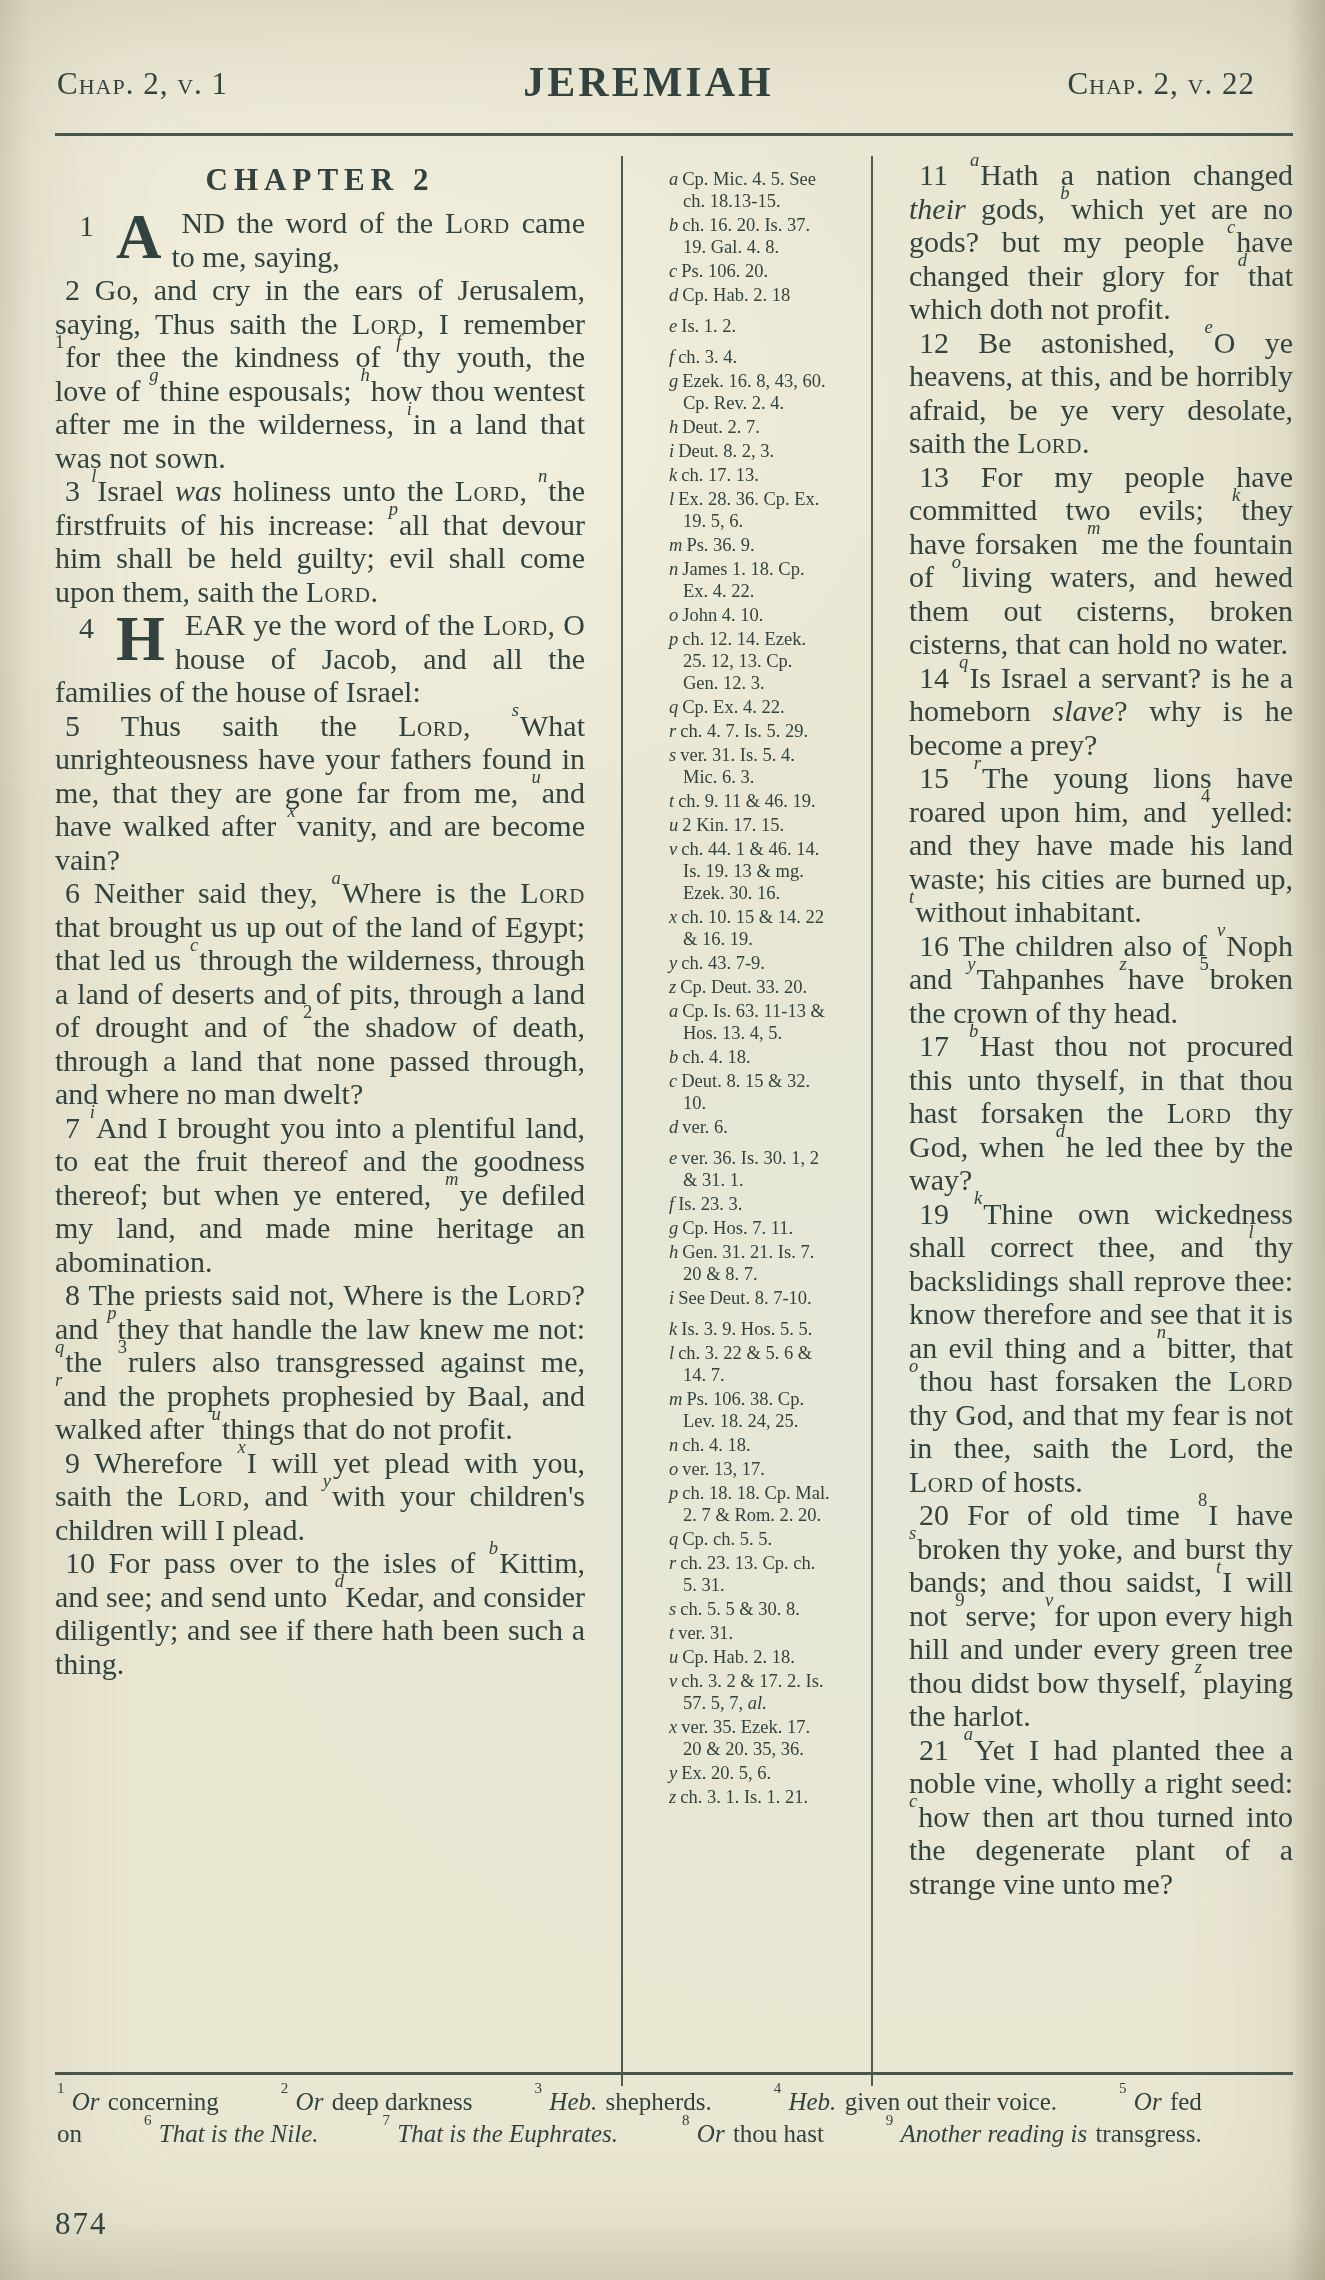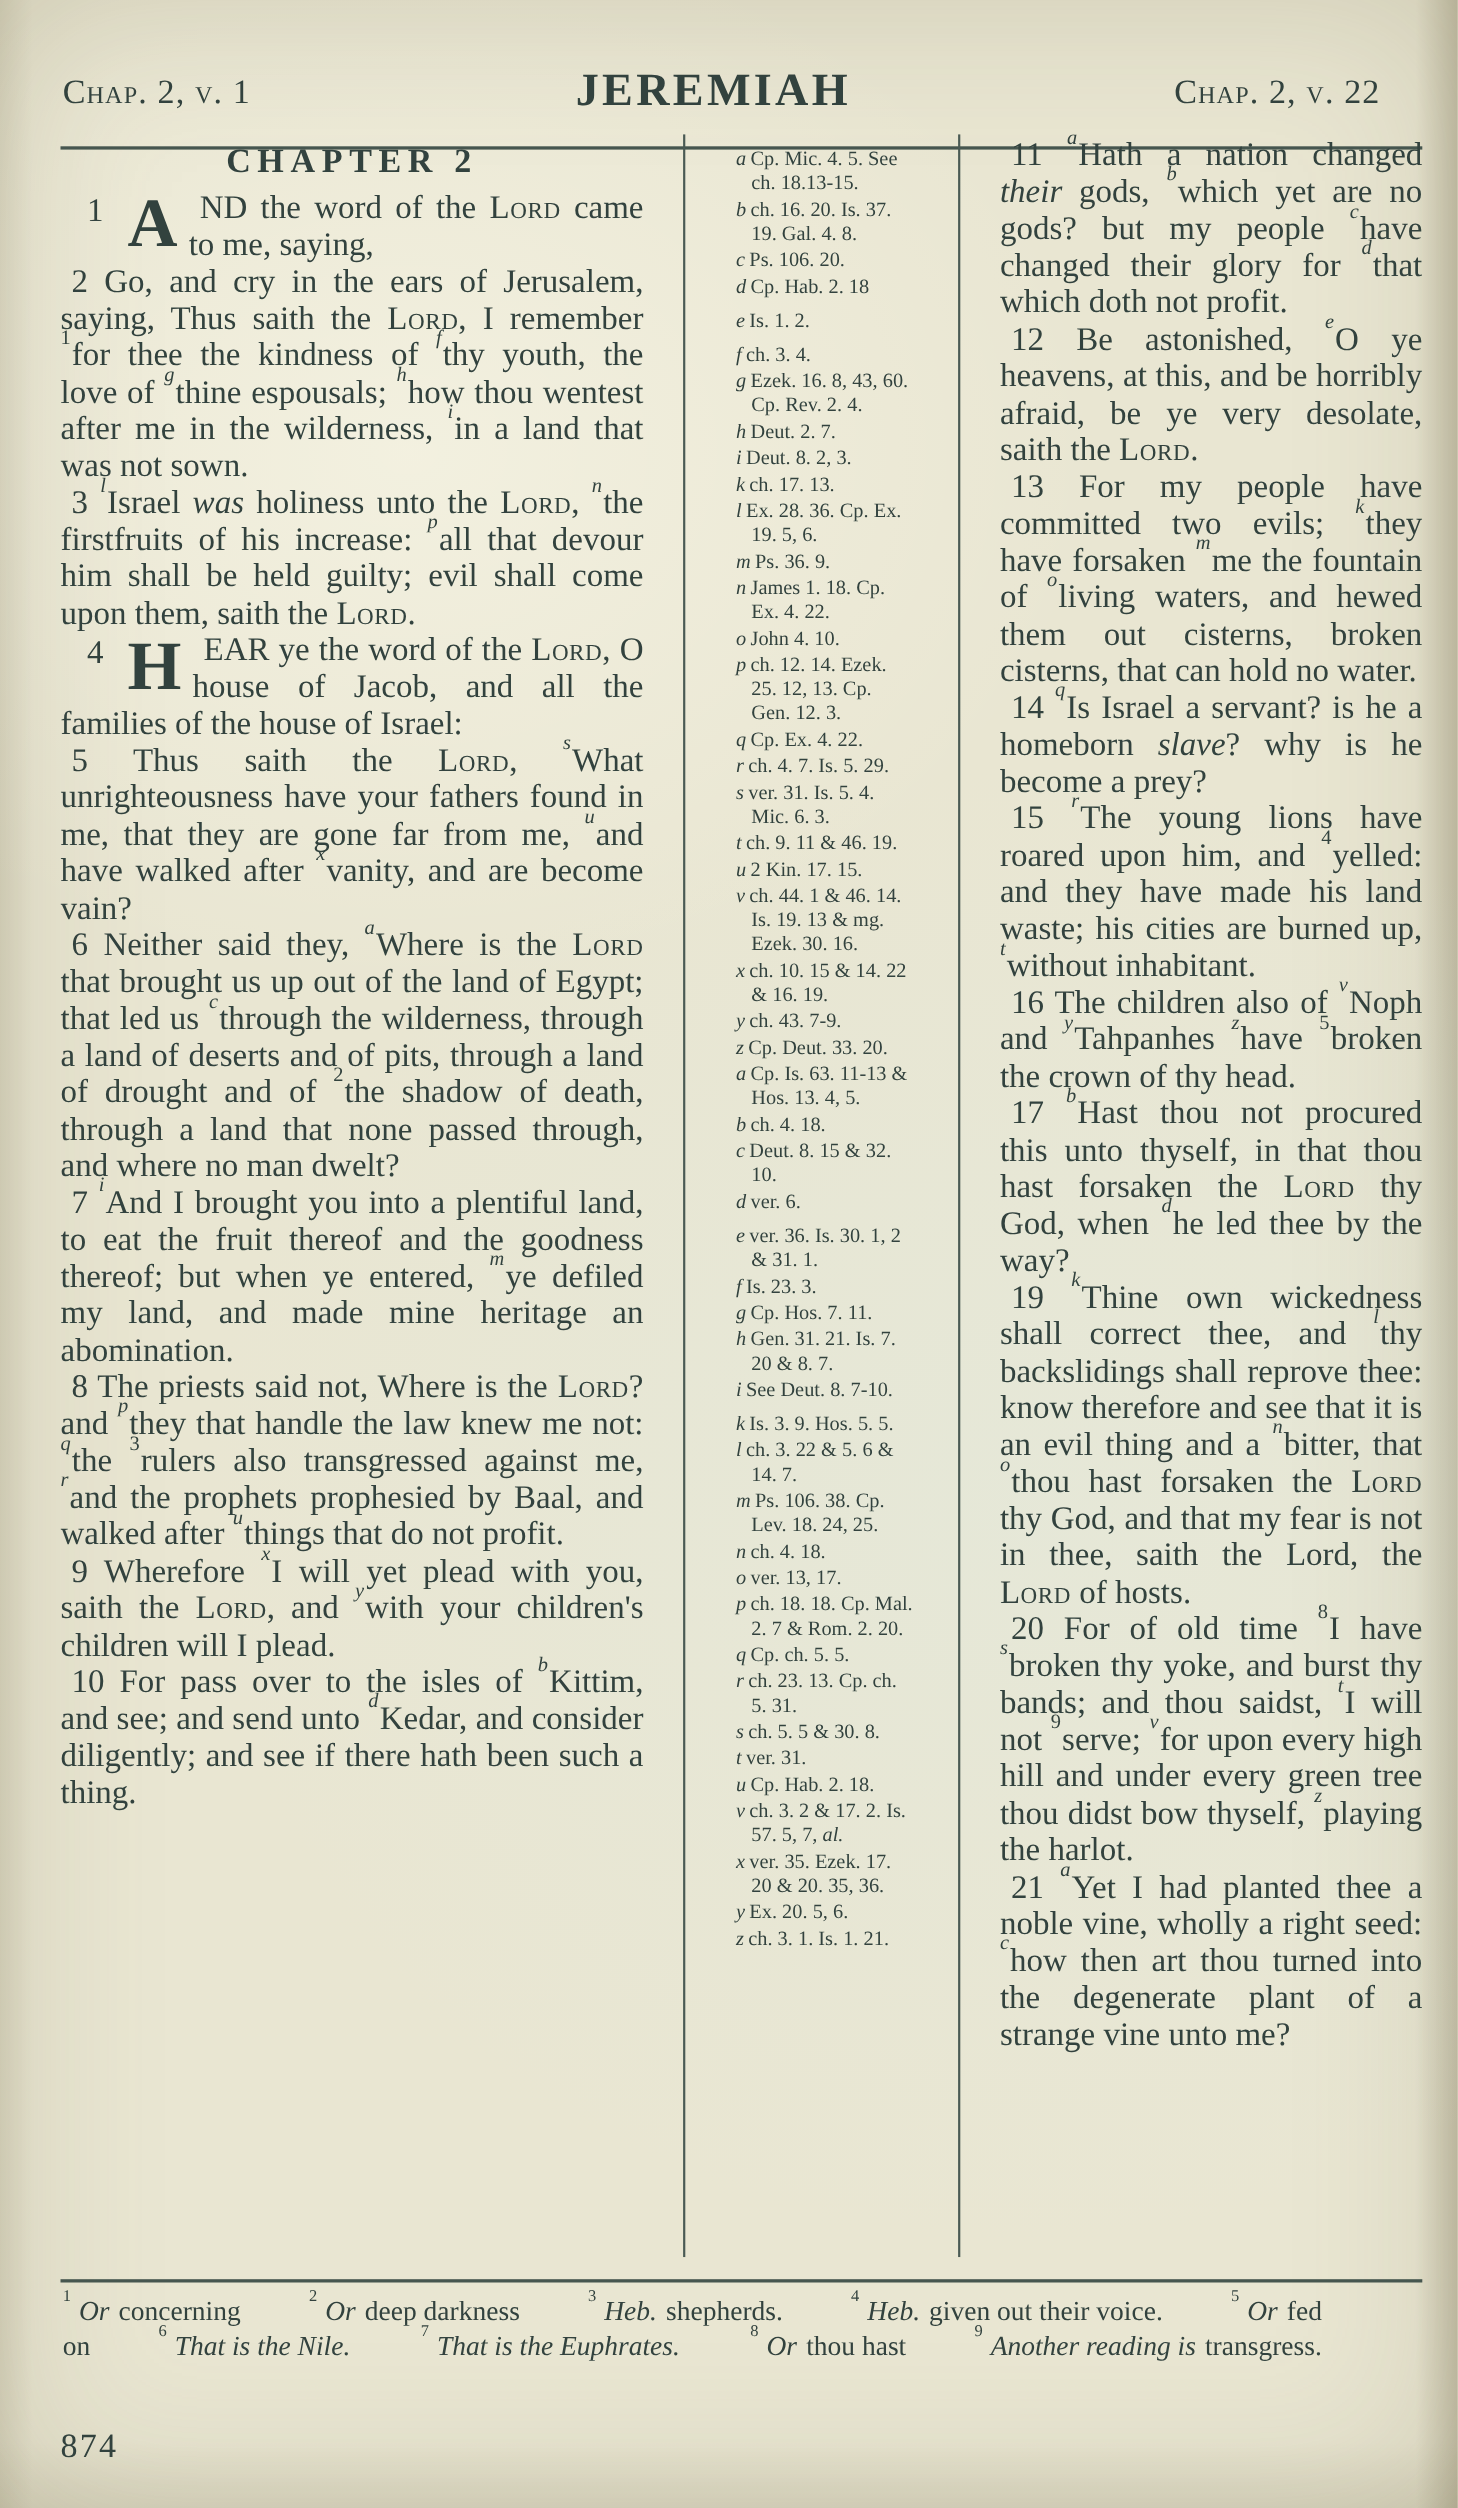--- a/index.html
+++ b/index.html
@@ -23,21 +23,21 @@
   .running-head{position:absolute;top:58px;left:57px;width:1198px;height:46px;}
   .rh{font-variant:small-caps;font-size:31px;letter-spacing:1px;}
   .rh-left{position:absolute;left:0;top:8px;}
   .rh-right{position:absolute;right:0;top:8px;}
   .book-title{position:absolute;left:50%;top:0;transform:translateX(-53%);
     font-size:42px;font-weight:bold;letter-spacing:3px;}
   .rule{position:absolute;left:55px;width:1238px;height:3px;background:#46564f;}
   .rule-top{top:133px;}
   .rule-bottom{top:2072px;}
   
-  .cols{position:absolute;top:122px;left:55px;width:1238px;height:1930px;
+  .cols{position:absolute;top:156px;left:55px;width:1238px;height:1930px;
     display:flex;overflow:hidden;gap:36px;}
   .vrule{width:2px;background:#4a5a54;}
   .col-left{width:530px;box-sizing:border-box;padding-top:2px;}
   .col-ref{width:176px;box-sizing:border-box;padding:12px 4px 0 10px;}
   .col-right{flex:1;box-sizing:border-box;padding-top:2px;}
   .chapter-heading{margin:4px 0 8px;text-align:center;font-size:31px;font-weight:bold;
     letter-spacing:6px;}
   .verse{margin:0;font-size:30px;line-height:33.5px;text-align:justify;text-indent:10px;}
   sup{font-size:62%;line-height:0;position:relative;top:-0.45em;margin-right:1px;}
   sup.m{font-style:italic;}

